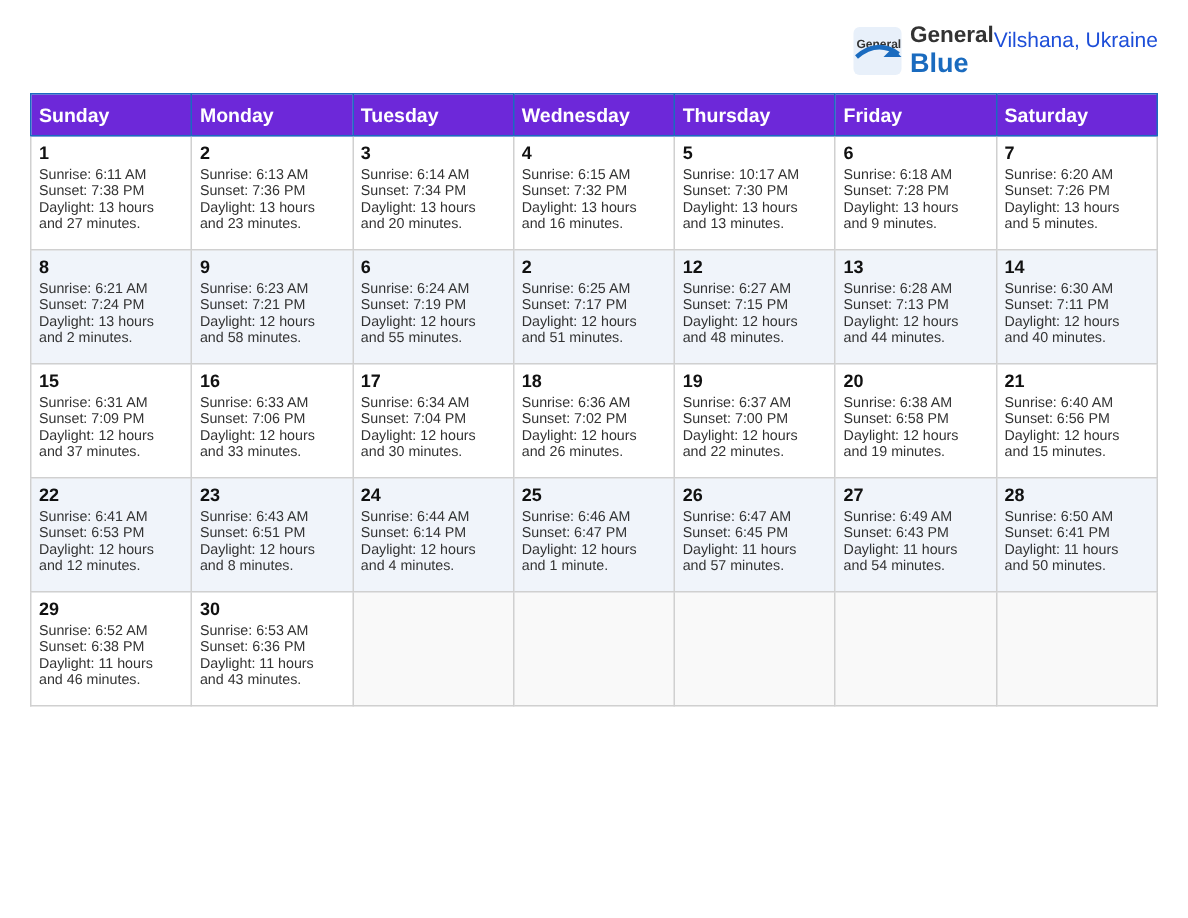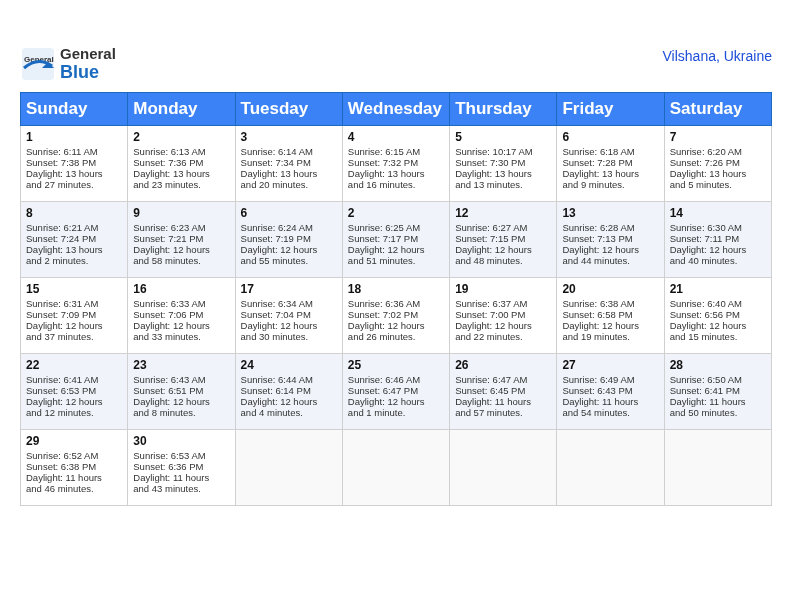--- a/index.html
+++ b/index.html
@@ -11,24 +11,23 @@
       overflow: hidden;
     }
     .page {
       width: 792px;
       min-height: 612px;
       padding: 16px 20px 10px 20px;
       background: #fff;
     }
     .header {
       display: flex;
-      justify-content: space-between;
+      justify-content: flex-end;
       align-items: flex-start;
       margin-bottom: 10px;
-      margin-top: 30px;
     }
     .logo {
       display: flex;
       align-items: center;
       gap: 4px;
     }
     .logo-text {
       display: flex;
       flex-direction: column;
       line-height: 1.1;
@@ -59,23 +58,23 @@
       font-size: 14px;
       color: #1d4ed8;
       margin-top: 2px;
     }
     .calendar-table {
       width: 100%;
       border-collapse: collapse;
       table-layout: fixed;
     }
     .calendar-table th {
-      background: #3b82f6;
+      background: #6d28d9;
       color: #fff;
-      font-size: 17px;
+      font-size: 13px;
       font-weight: bold;
       text-align: left;
       padding: 6px 5px;
       border: 1px solid #1a6bbf;
     }
     .calendar-table td {
       vertical-align: top;
       padding: 4px 5px;
       border: 1px solid #d0d0d0;
       font-size: 9.5px;

